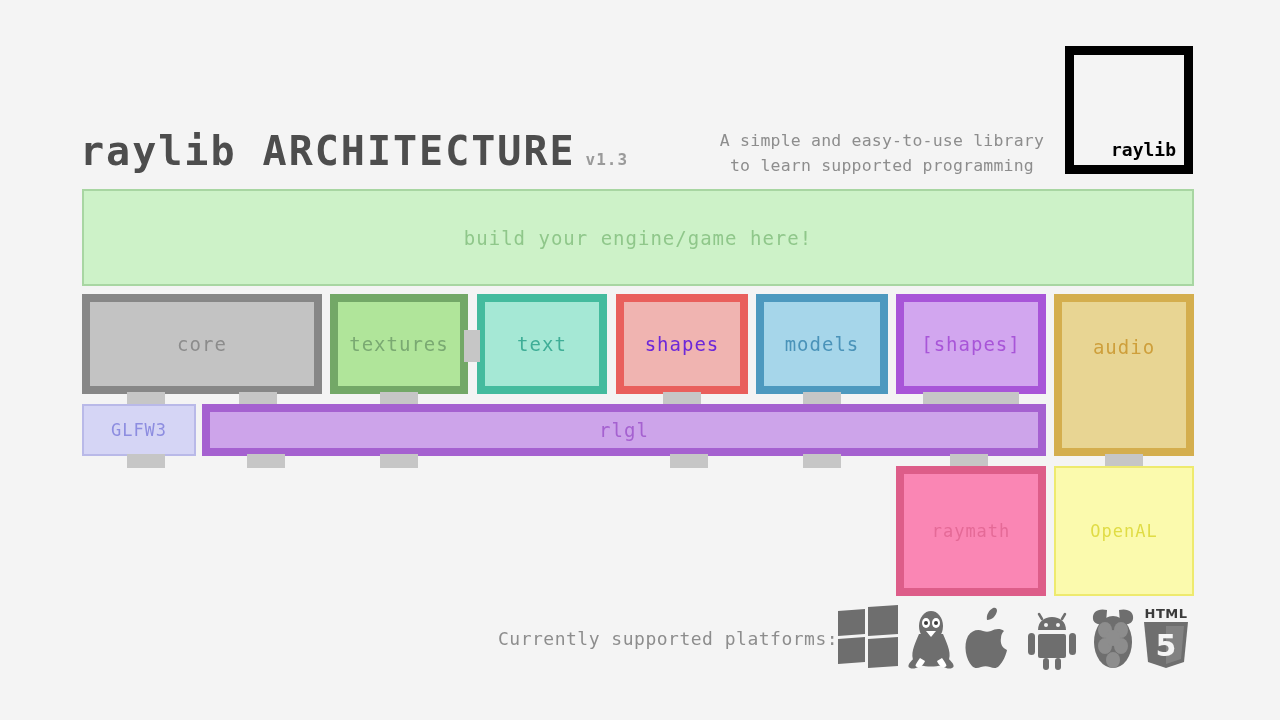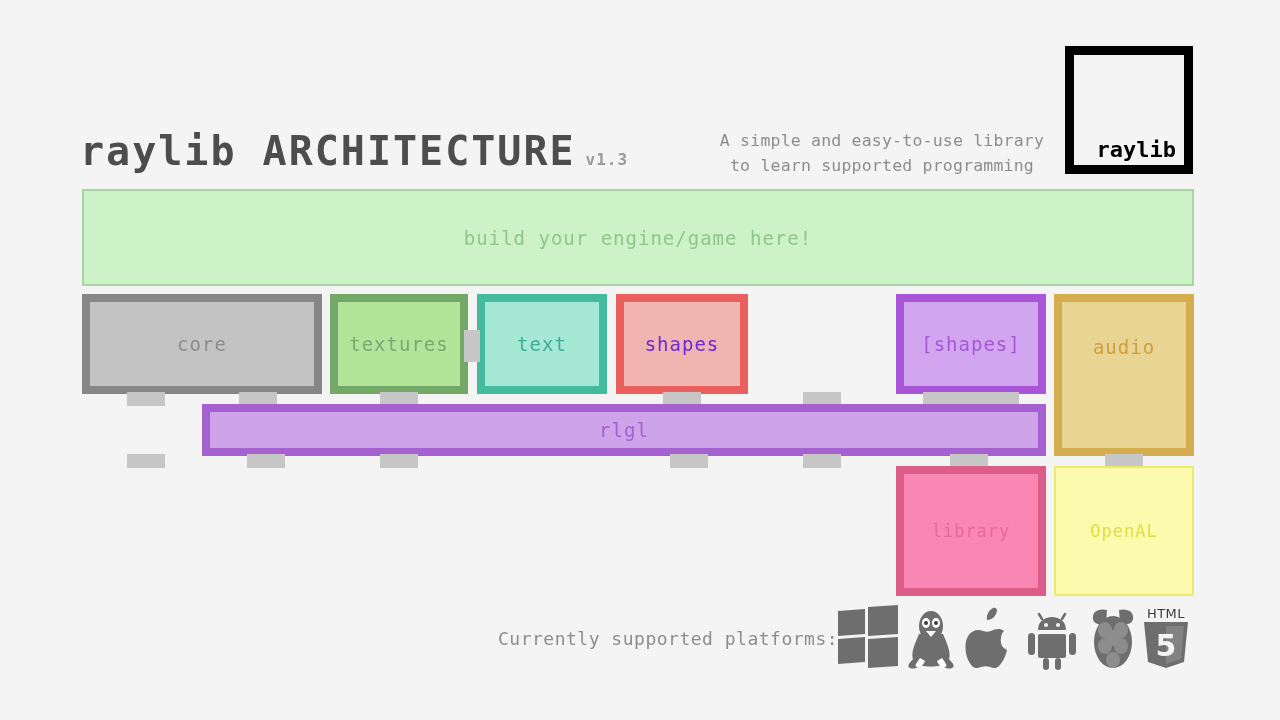--- a/index.html
+++ b/index.html
@@ -56,21 +56,21 @@
     width: 128px;
     height: 128px;
     box-sizing: border-box;
     border: 9px solid #000;
     background: #f4f4f4;
   }
   .logo .logo-text {
     position: absolute;
     right: 8px;
     bottom: 0px;
-    font-size: 22px;
+    font-size: 18px;
     font-weight: bold;
     letter-spacing: 0px;
     color: #000;
     line-height: 30px;
   }
 
   
   .box {
     position: absolute;
     box-sizing: border-box;
@@ -117,21 +117,21 @@
 
   .ico-svg { display: block; }
 
   
   .ico-html5 { position: relative; width: 52px; height: 62px; }
   .ico-html5 .h5word {
     position: absolute;
     top: 0; left: 0; right: 0;
     text-align: center;
     font-size: 13px;
-    font-weight: normal;
+    font-weight: bold;
     color: #3b3b3b;
     letter-spacing: 0.5px;
     font-family: "DejaVu Sans", sans-serif;
   }
 </style>
 </head>
 <body style="background: rgb(244, 244, 244);">
 
 <div class="canvas">
 
@@ -156,52 +156,58 @@
     <span>textures</span>
   </div>
   <div class="box" id="mod-0" style="left: 82px; top: 294px; width: 240px; height: 100px; border-width: 8px; border-style: solid; background: rgb(195, 195, 195); border-color: rgb(135, 135, 135); color: rgb(140, 140, 140);">
     <span>core</span>
   </div>
   <div class="box" id="mod-2" style="left: 477px; top: 294px; width: 130px; height: 100px; border-width: 8px; border-style: solid; background: rgb(165, 232, 213); border-color: rgb(68, 187, 158); color: rgb(63, 174, 151);">
     <span>text</span>
   </div>
   <div class="box" id="mod-3" style="left: 616px; top: 294px; width: 132px; height: 100px; border-width: 8px; border-style: solid; background: rgb(240, 180, 177); border-color: rgb(233, 95, 92); color: #6d28d9;">
     <span>shapes</span>
+  </div>
+  <div class="box" id="mod-4" style="left: 756px; top: 294px; width: 132px; height: 100px; border-width: 8px; border-style: solid; background: rgb(166, 214, 234); border-color: rgb(77, 153, 191); color: rgb(74, 147, 185);">
+    <span>models</span>
   </div>
   <div class="box" id="mod-5" style="left: 896px; top: 294px; width: 150px; height: 100px; border-width: 8px; border-style: solid; background: rgb(210, 166, 239); border-color: rgb(168, 85, 216); color: rgb(168, 85, 216);">
     <span>[shapes]</span>
   </div>
 
   <div class="box" id="mod-6" style="left: 1054px; top: 294px; width: 140px; height: 162px; border-width: 8px; border-style: solid; align-items: flex-start; padding-top: 34px; background: rgb(232, 213, 147); border-color: rgb(212, 174, 78); color: rgb(206, 159, 59);">
     <span>audio</span>
   </div>
 
   <div class="tab" style="left: 127px; top: 392px; width: 38px; height: 14px; background: rgb(198, 198, 198);"></div>
   <div class="tab" style="left: 239px; top: 392px; width: 38px; height: 14px; background: rgb(198, 198, 198);"></div>
   <div class="tab" style="left: 380px; top: 392px; width: 38px; height: 14px; background: rgb(198, 198, 198);"></div>
   <div class="tab" style="left: 663px; top: 392px; width: 38px; height: 14px; background: rgb(198, 198, 198);"></div>
   <div class="tab" style="left: 803px; top: 392px; width: 38px; height: 14px; background: rgb(198, 198, 198);"></div>
   <div class="tab" style="left: 923px; top: 392px; width: 96px; height: 14px; background: rgb(198, 198, 198);"></div>
 
   <div class="tab" style="left: 464px; top: 330px; width: 16px; height: 32px; background: rgb(198, 198, 198);"></div>
 
+  <div class="box small-label" id="back-0" style="left: 82px; top: 404px; width: 114px; height: 52px; border-width: 2px; border-style: solid; background: rgb(213, 213, 245); border-color: rgb(185, 185, 232); color: rgb(141, 141, 224);">
+    <span>GLFW3</span>
+  </div>
   <div class="box" id="back-1" style="left: 202px; top: 404px; width: 844px; height: 52px; border-width: 8px; border-style: solid; background: rgb(205, 164, 234); border-color: rgb(165, 97, 208); color: rgb(165, 97, 208);">
     <span>rlgl</span>
   </div>
 
   <div class="tab" style="left: 127px; top: 454px; width: 38px; height: 14px; background: rgb(198, 198, 198);"></div>
   <div class="tab" style="left: 247px; top: 454px; width: 38px; height: 14px; background: rgb(198, 198, 198);"></div>
   <div class="tab" style="left: 380px; top: 454px; width: 38px; height: 14px; background: rgb(198, 198, 198);"></div>
   <div class="tab" style="left: 670px; top: 454px; width: 38px; height: 14px; background: rgb(198, 198, 198);"></div>
   <div class="tab" style="left: 803px; top: 454px; width: 38px; height: 14px; background: rgb(198, 198, 198);"></div>
   <div class="tab" style="left: 950px; top: 454px; width: 38px; height: 14px; background: rgb(198, 198, 198);"></div>
   <div class="tab" style="left: 1105px; top: 454px; width: 38px; height: 14px; background: rgb(198, 198, 198);"></div>
 
   <div class="box small-label" id="low-1" style="left: 896px; top: 466px; width: 150px; height: 130px; border-width: 8px; border-style: solid; background: rgb(250, 134, 180); border-color: rgb(221, 93, 137); color: rgb(229, 106, 151);">
-    <span>library</span>
+    <span>raymath</span>
   </div>
   <div class="box small-label" id="low-2" style="left: 1054px; top: 466px; width: 140px; height: 130px; border-width: 2px; border-style: solid; background: rgb(251, 250, 173); border-color: rgb(238, 234, 110); color: rgb(224, 220, 69);">
     <span>OpenAL</span>
   </div>
 
   <div class="platforms-label">Currently supported platforms:</div>
 
   <div class="plat" style="left:838px;">
     <div class="ico-win">
       <i class="q1"></i>

